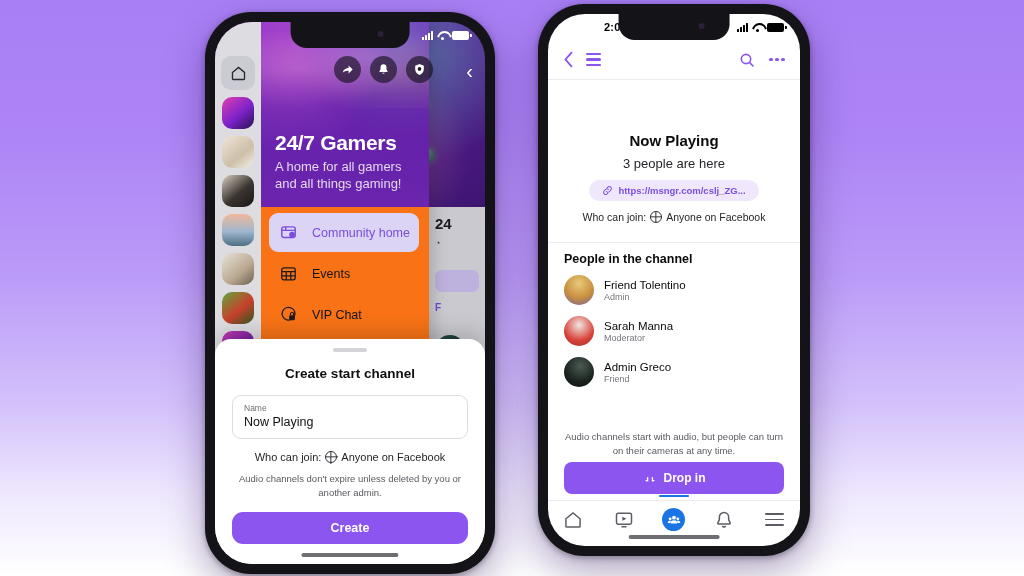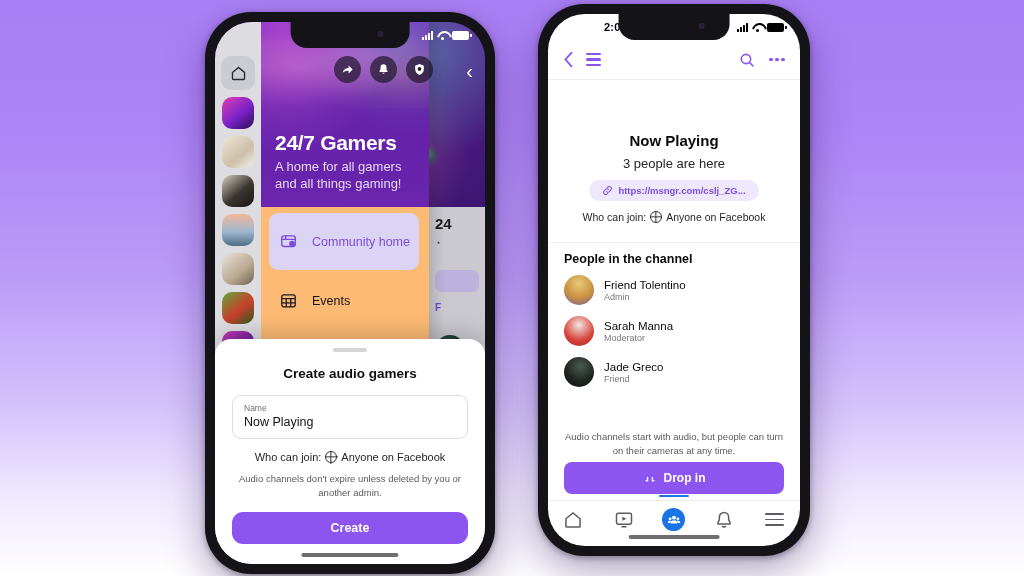--- a/index.html
+++ b/index.html
@@ -108,21 +108,21 @@
     color: #fff;
   }
   .back-chev {
     position: absolute; top: 38px; right: 12px; z-index: 14; color: #fff;
     font-size: 20px; font-weight: 300;
   }
 
   
   .drawer {
     position: absolute; left: 44px; top: 0; right: 56px; bottom: 0;
-    background: #fdba74; z-index: 12;
+    background: #f97316; z-index: 12;
     box-shadow: 4px 0 14px rgba(0,0,0,0.18);
   }
   .drawer-cover {
     height: 185px; position: relative; overflow: hidden;
     background:
       radial-gradient(circle at 18% 22%, rgba(255,120,230,0.6), transparent 45%),
       radial-gradient(circle at 85% 15%, rgba(120,255,200,0.3), transparent 42%),
       linear-gradient(160deg, #8b31d8 0%, #7128c0 45%, #5c1fa0 100%);
   }
   .drawer-cover .haze {
@@ -142,21 +142,21 @@
     letter-spacing: -0.3px;
   }
   .comm-sub {
     position: absolute; left: 16px; bottom: 14px; right: 26px;
     font-size: 13px; color: rgba(255,255,255,0.82); line-height: 1.35; z-index: 3;
   }
 
   .menu { padding: 6px 10px 0 10px; }
   .menu-item {
     display: flex; align-items: center; gap: 13px;
-    padding: 18px 9px; border-radius: 9px; margin-bottom: 2px;
+    padding: 9px 9px; border-radius: 9px; margin-bottom: 2px;
     color: #121316; font-size: 12.5px;
   }
   .menu-item.active { background: #dcd4f4; color: #7a4ddb; }
   .menu-ico { width: 21px; height: 21px; flex: 0 0 21px; display:flex; align-items:center; justify-content:center; }
 
   
   .rail {
     position: absolute; left: 0; top: 0; bottom: 0; width: 46px;
     background: #dcdce1; z-index: 13;
     padding-top: 34px;
@@ -412,21 +412,21 @@
       <div class="rail-av" style="background:linear-gradient(140deg,#efe6d8,#cdbfa8 60%,#f3f0ea)"></div>
       <div class="rail-av" style="background:linear-gradient(140deg,#d8cec2,#3a3530 55%,#1a1715)"></div>
       <div class="rail-av" style="background:linear-gradient(180deg,#f0b89a,#9fb6cf 55%,#4d6f84)"></div>
       <div class="rail-av" style="background:linear-gradient(140deg,#e8e2d6,#b9a890 60%,#6a5f52)"></div>
       <div class="rail-av" style="background:linear-gradient(140deg,#5fa83c,#c8402c 55%,#2f5a1e)"></div>
       <div class="rail-av" style="background:linear-gradient(140deg,#c93ab8,#6d1f9a 60%,#2b1050)"></div>
     </div>
 
     <div class="sheet">
       <div class="grabber"></div>
-      <div class="sheet-title">Create audio gamers</div>
+      <div class="sheet-title">Create start channel</div>
       <div class="field">
         <div class="field-label">Name</div>
         <div class="field-value" placeholder="Name">Now Playing</div>
       </div>
       <div class="who-row">
         <span>Who can join:</span>
         <span class="globe"></span>
         <span>Anyone on Facebook</span>
       </div>
       <div class="note">Audio channels don't expire unless deleted by you or another admin.</div>
@@ -514,21 +514,21 @@
         <span class="p-av" style="background:radial-gradient(circle at 50% 30%,#f0e6e0,#d8433a 60%,#9e2b25)"></span>
         <span>
           <span class="p-name" style="display:block">Sarah Manna</span>
           <span class="p-role" style="display:block">Moderator</span>
         </span>
       </div>
 
       <div class="person">
         <span class="p-av" style="background:radial-gradient(circle at 55% 30%,#4a5a52,#1d2420 58%,#0c1210)"></span>
         <span>
-          <span class="p-name" style="display:block">Jade Greco</span>
+          <span class="p-name" style="display:block">Admin Greco</span>
           <span class="p-role" style="display:block">Friend</span>
         </span>
       </div>
     </div>
 
     <div class="r-note">Audio channels start with audio, but people can turn on their cameras at any time.</div>
 
     <button class="drop-btn">
       <svg width="14" height="14" viewBox="0 0 24 24" fill="#fff">
         <path d="M12 3a8 8 0 00-8 8v4.5h2.6V12a1.6 1.6 0 011.6-1.6H9V18H6.5A2.5 2.5 0 014 15.5V11a8 8 0 0116 0v4.5a2.5 2.5 0 01-2.5 2.5H15v-7.6h.8A1.6 1.6 0 0117.4 12v3.5H20V11a8 8 0 00-8-8z"></path>

